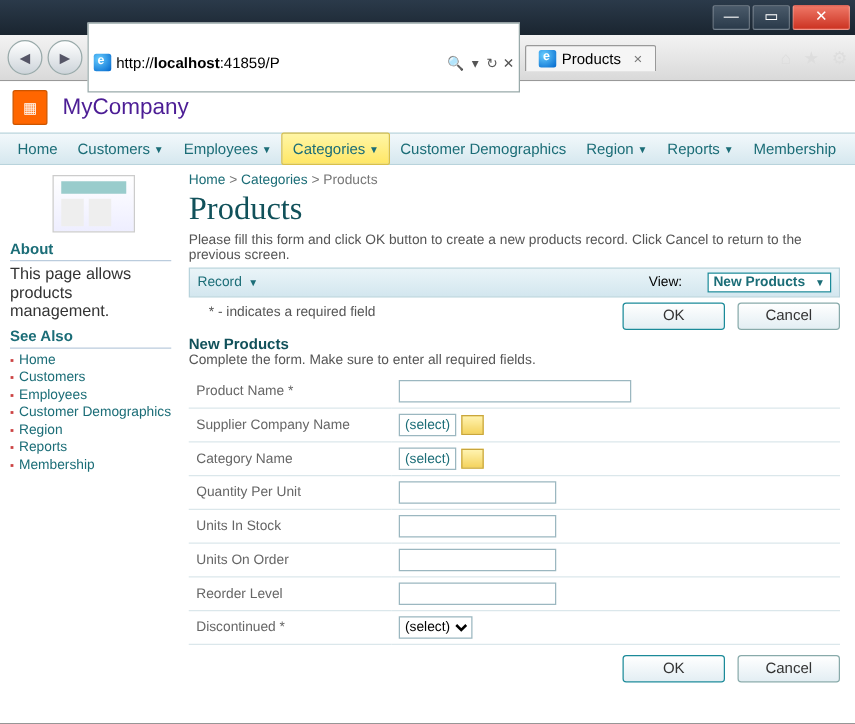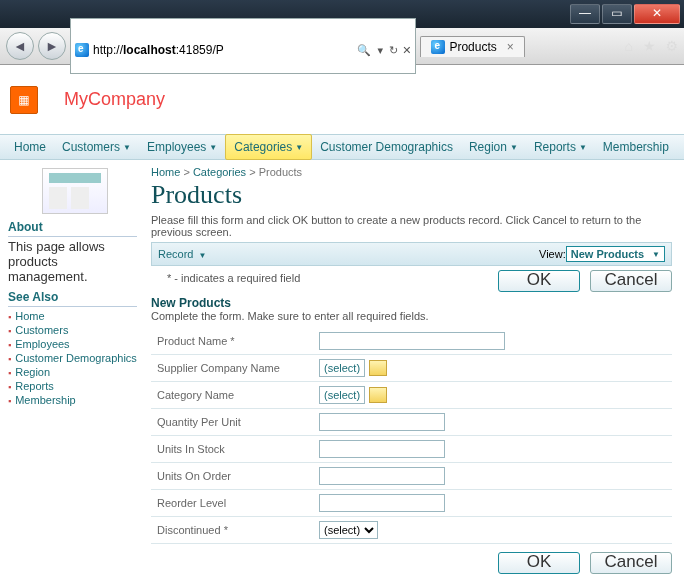--- a/index.html
+++ b/index.html
@@ -15,21 +15,21 @@
 .addr .url{flex:1;white-space:nowrap;overflow:hidden}
 .addr .ic{color:#555;font-size:11px;cursor:pointer}
 .ie-tab{display:flex;align-items:center;gap:4px;background:#f5f5f5;border:1px solid #999;border-bottom:none;padding:3px 10px;border-radius:2px 2px 0 0;font-size:12px}
 .ie-tab .x{color:#777;margin-left:6px;cursor:pointer}
 .topbar{background:#1b6d77;color:#fff;display:flex;align-items:center;height:22px;padding:0 8px;font-size:11px}
 .topbar a{color:#fff;text-decoration:none;cursor:pointer}
 .topbar .sep{margin:0 4px;color:#7fb}
 .topbar .right{margin-left:auto}
 .brand{display:flex;align-items:center;gap:8px;padding:6px 10px;background:#fff}
 .logo{width:26px;height:26px;background:#f60;border:1px solid #c50;display:flex;align-items:center;justify-content:center;color:#fff;border-radius:2px}
-.brand h1{font-size:18px;margin:18px;color:#ef4444;font-weight:400}
+.brand h1{font-size:18px;margin:4px;color:#4c1d95;font-weight:400}
 .menubar{background:linear-gradient(#f2f8fb,#d6e8ef);border-top:1px solid #b8d3dc;border-bottom:1px solid #b8d3dc;padding:0 6px;display:flex;gap:0}
 .menubar .mi{padding:5px 8px;color:#1b6d77;cursor:pointer;display:flex;align-items:center;gap:3px}
 .menubar .mi.active{background:linear-gradient(#fff6a6,#ffe766);border:1px solid #d9c04a;margin:-1px 0;border-radius:2px}
 .menubar .arrow{font-size:8px;color:#1b6d77}
 .body{display:flex;align-items:flex-start}
 .side{width:145px;padding:6px 8px 8px 8px;box-sizing:border-box}
 .thumb{width:64px;height:44px;border:1px solid #ccc;background:linear-gradient(#fff,#eef);margin:2px 0 6px 34px;position:relative}
 .thumb:before{content:"";position:absolute;top:4px;left:6px;right:6px;height:10px;background:#9cc}
 .thumb:after{content:"";position:absolute;top:18px;left:6px;width:18px;bottom:4px;background:#eee;box-shadow:22px 0 #eee}
 .side h3{color:#1b6d77;font-size:12px;margin:6px 0 2px;border-bottom:1px solid #bcd;padding-bottom:2px;font-weight:700}
@@ -38,26 +38,26 @@
 .side li{padding:1px 0;color:#1b6d77;cursor:pointer;font-size:11px}
 .side li:before{content:"▪";color:#c44;margin-right:4px;font-size:9px}
 .main{flex:1;padding:4px 12px 8px 6px;box-sizing:border-box}
 .crumb{color:#777;font-size:11px;padding:2px 0}
 .crumb a{color:#1b6d77;text-decoration:none}
 .main h2{font-family:Georgia,serif;font-size:26px;color:#11515a;margin:0 0 4px;font-weight:400}
 .help{color:#555;font-size:11px;margin-bottom:4px}
 .recbar{background:linear-gradient(#eaf4f8,#d3e7ef);border:1px solid #b8d3dc;padding:3px 6px;display:flex;align-items:center;font-size:11px}
 .recbar .lbl{color:#1b6d77;cursor:pointer}
 .recbar .arrow{font-size:8px;margin-left:2px}
-.recbar .view{margin-left:auto;display:flex;align-items:center;gap:0}
+.recbar .view{margin-left:auto;display:flex;align-items:center;gap:20px}
 .recbar select,.newprod{border:1px solid #1b8a99;background:#fff;color:#1b6d77;font-size:11px;font-weight:700;padding:1px 4px}
 .newprod{display:inline-flex;align-items:center;gap:6px;cursor:pointer}
 .hint{color:#555;font-size:11px;margin:6px 16px 2px}
 .btnrow{float:right;display:flex;gap:10px;margin-top:-2px}
-.btn{width:80px;height:20px;border:1px solid #8aa;background:linear-gradient(#fff,#e3eef3);border-radius:3px;color:#333;font-size:17px;cursor:pointer;text-align:center;line-height:18px}
+.btn{width:80px;height:20px;border:1px solid #8aa;background:linear-gradient(#fff,#e3eef3);border-radius:3px;color:#333;font-size:12px;cursor:pointer;text-align:center;line-height:18px}
 .btn.primary{border-color:#1b8a99}
 .sect{clear:both;color:#11515a;font-weight:700;font-size:12px;margin-top:4px}
 .sectdesc{color:#555;font-size:11px;margin-bottom:6px}
 .formtbl{width:100%;border-collapse:collapse}
 .formtbl td{border-bottom:1px solid #dbe7eb;padding:4px 6px;font-size:11px;color:#666;vertical-align:middle}
 .formtbl td:first-child{width:150px}
 .formtbl input[type=text]{border:1px solid #9bb7c0;height:16px;width:180px;font-size:11px;padding:0 2px}
 .formtbl .sel{display:inline-flex;align-items:center;gap:4px}
 .selectlink{color:#1b6d77;border:1px solid #9bb7c0;background:#fff;padding:0 4px;height:16px;line-height:16px;display:inline-block;font-size:11px;cursor:pointer}
 .lookup{width:16px;height:14px;border:1px solid #c9a63c;background:linear-gradient(#fff3b0,#f4d35e);display:inline-block;cursor:pointer}

